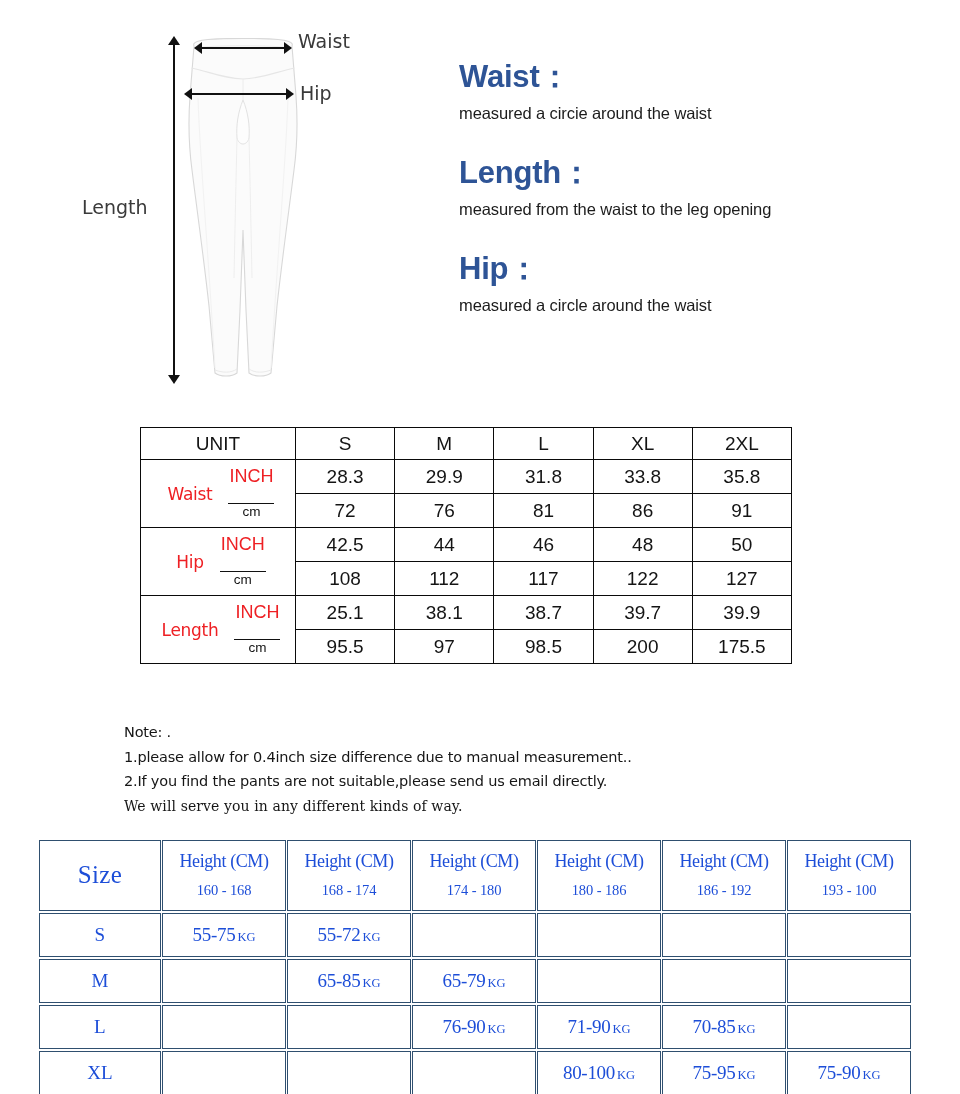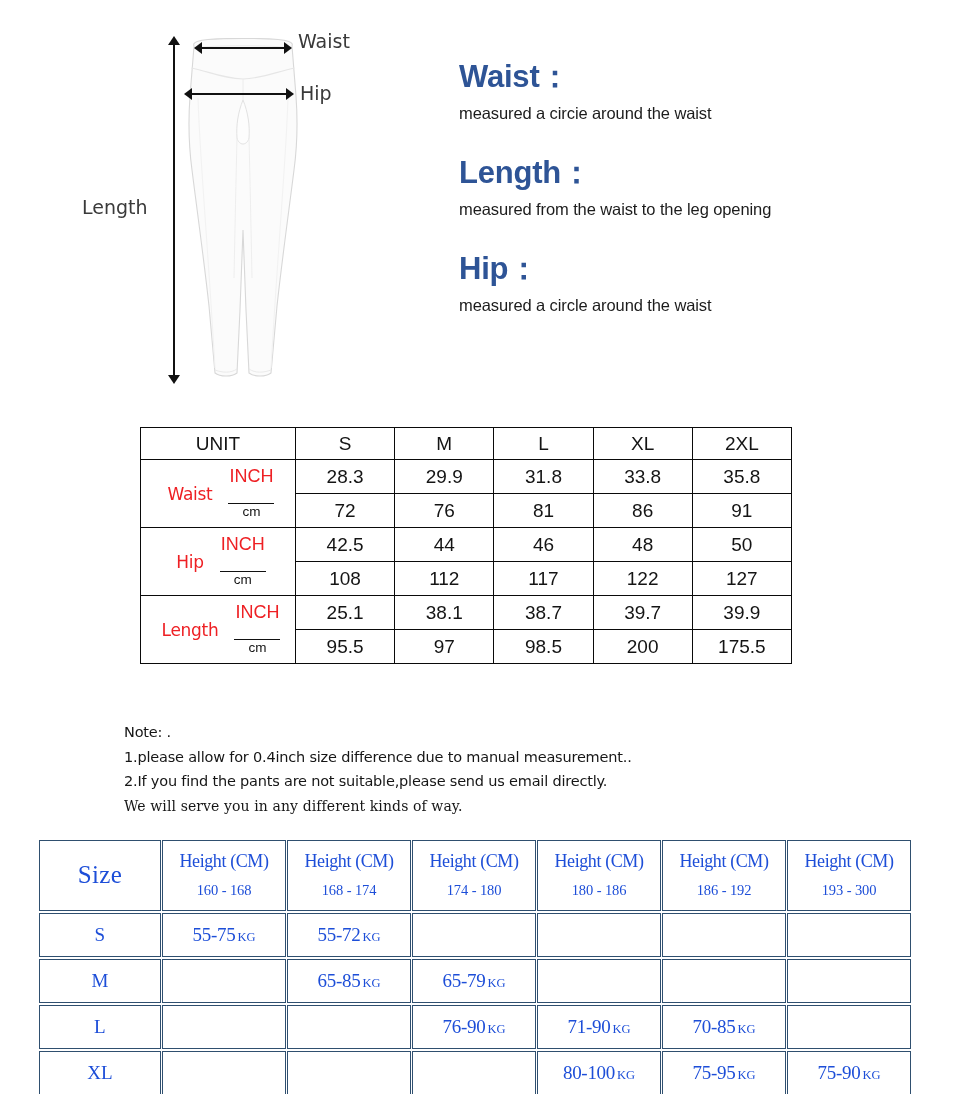--- a/index.html
+++ b/index.html
@@ -437,21 +437,21 @@
       <td>
         <span class="h-head-main">Height (CM)</span>
         <span class="h-head-range">180 - 186</span>
       </td>
       <td>
         <span class="h-head-main">Height (CM)</span>
         <span class="h-head-range">186 - 192</span>
       </td>
       <td>
         <span class="h-head-main">Height (CM)</span>
-        <span class="h-head-range">193 - 300</span>
+        <span class="h-head-range">193 - 100</span>
       </td>
     </tr>
 
     <tr>
       <td class="size-cell">S</td>
       <td><span class="wt">55-75</span><span class="kg">KG</span></td>
       <td><span class="wt">55-72</span><span class="kg">KG</span></td>
       <td></td>
       <td></td>
       <td></td>

